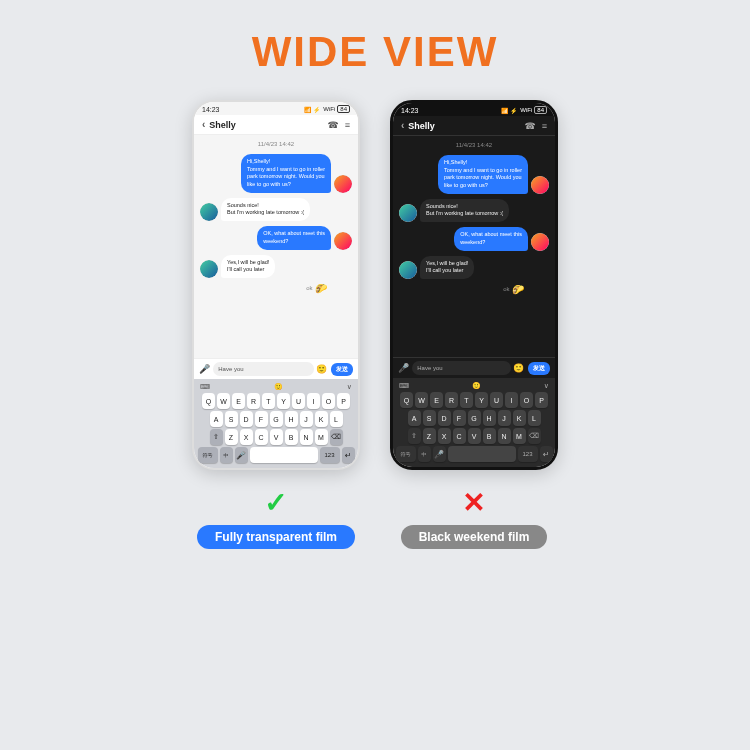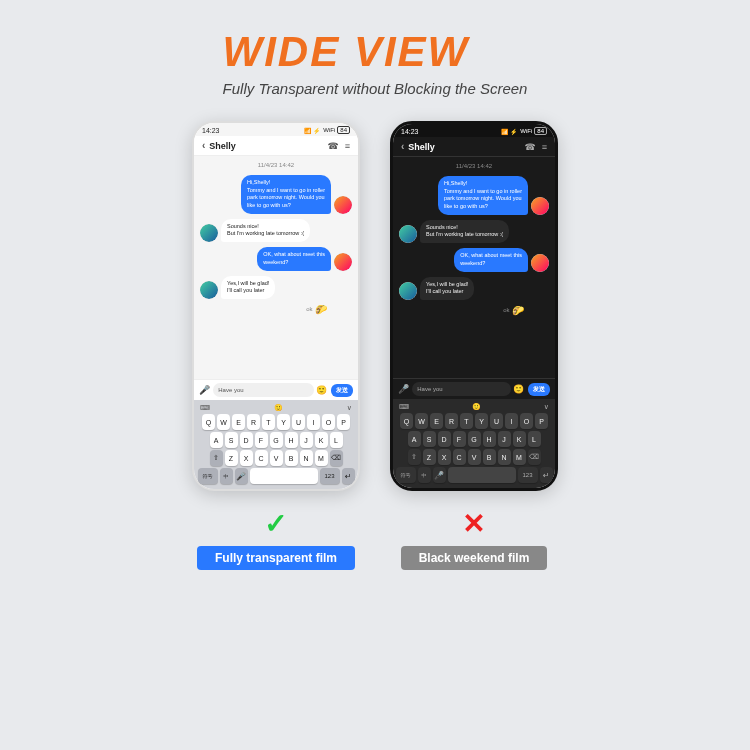--- a/index.html
+++ b/index.html
@@ -8,23 +8,23 @@
       height: 750px;
       background: #e8eaed;
       font-family: -apple-system, BlinkMacSystemFont, 'Segoe UI', sans-serif;
       display: flex;
       flex-direction: column;
       align-items: center;
       overflow: hidden;
     }
 
     .header {
+      text-align: center;
       margin-top: 28px;
       margin-bottom: 6px;
-      font-style: italic;
     }
     .header-title {
       font-size: 42px;
       font-weight: 900;
       color: #f07020;
       letter-spacing: 2px;
     }
     .header-subtitle {
       font-size: 15px;
       color: #444;
@@ -365,39 +365,38 @@
       font-size: 28px;
       color: #22cc44;
       font-weight: bold;
     }
     .cross-mark {
       font-size: 28px;
       color: #ee2222;
       font-weight: bold;
     }
     .label-pill {
-      border-radius: 4px;
+      border-radius: 12px;
       padding: 5px 18px;
       font-size: 12px;
       font-weight: 600;
       color: #fff;
     }
     .label-pill.blue {
       background: #2979ff;
     }
     .label-pill.gray {
       background: #888;
     }
   </style>
 </head>
 <body>
 
 <div class="header">
   <div class="header-title">WIDE VIEW</div>
-  <div class="header-subtitle">Fully Transparent without Blocking the Screen</div>
 </div>
 
 <div class="phones-row">
 
   <div class="phone-wrapper">
     <div class="phone phone-light">
       <div class="phone-screen">
 
         <div class="status-bar">
           <span>14:23</span>

